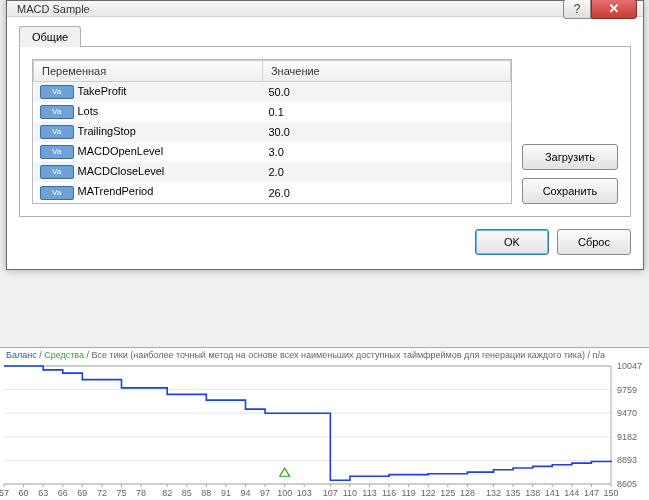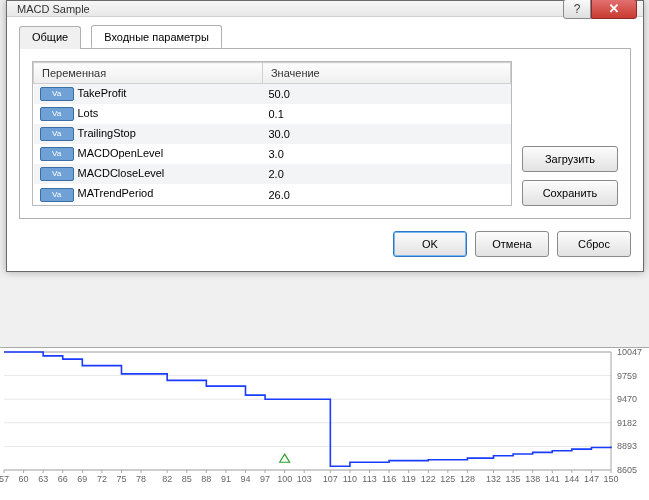--- a/index.html
+++ b/index.html
@@ -190,21 +190,20 @@
 
 <div class="dialog">
   <div class="titlebar">
     <span class="titlebar-text">MACD Sample</span>
     <div class="titlebar-btn titlebar-help">?</div>
     <div class="titlebar-btn titlebar-close">✕</div>
   </div>
   <div class="dialog-body">
     <div class="tabs">
       <div class="tab">Общие</div>
-      <div class="tab active">Входные параметры</div>
     </div>
     <div class="tabpane">
       <div class="grid-wrap">
         <table class="params">
           <thead>
             <tr>
               <th style="width:48%">Переменная</th>
               <th>Значение</th>
             </tr>
           </thead>
@@ -236,27 +235,29 @@
             </tbody>
         </table>
       </div>
       <div class="side-btns">
         <div class="btn">Загрузить</div>
         <div class="btn">Сохранить</div>
       </div>
     </div>
     <div class="bottom-btns">
       <div class="btn default">OK</div>
-      <div class="btn">Отмена</div>
       <div class="btn">Сброс</div>
     </div>
   </div>
 </div>
 
 <div class="chart-area">
+  <div class="chart-header">
+    <span class="hl-b">Баланс</span><span> / </span><span class="hl-g">Средства</span><span> / </span><span>Все тики (наиболее точный метод на основе всех наименьших доступных таймфреймов для генерации каждого тика)</span><span> / </span><span>п/а</span>
+  </div>
   <svg id="chart-svg" class="chart-svg" width="649" height="138">
       <line x1="4" y1="4" x2="611" y2="4" class="gridline"></line>
       <text x="617" y="7" class="y-label">10047</text>
       <line x1="4" y1="27.567267683772542" x2="611" y2="27.567267683772542" class="gridline"></line>
       <text x="617" y="30.567267683772542" class="y-label">9759</text>
       <line x1="4" y1="51.216366158113736" x2="611" y2="51.216366158113736" class="gridline"></line>
       <text x="617" y="54.216366158113736" class="y-label">9470</text>
       <line x1="4" y1="74.78363384188626" x2="611" y2="74.78363384188626" class="gridline"></line>
       <text x="617" y="77.78363384188626" class="y-label">9182</text>
       <line x1="4" y1="98.43273231622746" x2="611" y2="98.43273231622746" class="gridline"></line>

